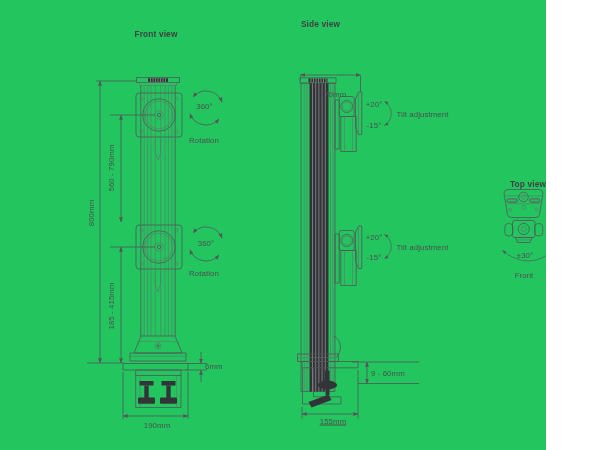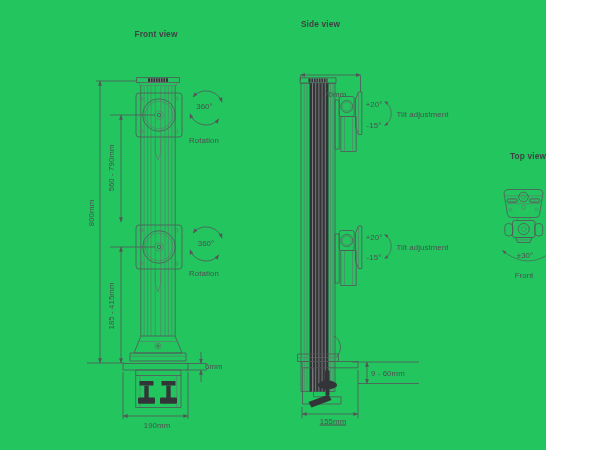--- a/index.html
+++ b/index.html
@@ -203,21 +203,21 @@
       <circle cx="523.7" cy="229" r="5.6"></circle>
         <circle class="thin" cx="523.7" cy="229" r="2.4"></circle>
       <polygon points="515.5,237.5 532,237.5 530,242.5 517.5,242.5"></polygon>
       <line class="thin" x1="517" y1="239.9" x2="530.5" y2="239.9"></line>
       <path class="dim" d="M502.5,250.5 Q528,271.5 553.5,250.5" marker-start="url(#ar)" marker-end="url(#ar)"></path>
     </g>
   </svg>
 
   <div class="title" style="left:156px; top:33.5px;">Front view</div>
   <div class="title" style="left:320.5px; top:24px;">Side view</div>
-  <div class="title" style="left:528px; top:156px;">Top view</div>
+  <div class="title" style="left:528px; top:184px;">Top view</div>
 
   <div class="lbl rot" style="left:91px; top:213px;">800mm</div>
   <div class="lbl rot" style="left:110.5px; top:168px;">560 - 790mm</div>
   <div class="lbl rot" style="left:110.5px; top:306px;">185 - 415mm</div>
   <div class="lbl left" style="left:205px; top:365.5px;text-align:right;">6mm</div>
   <div class="lbl" style="left:157px; top:425px;">190mm</div>
   <div class="lbl" style="left:204.5px; top:105.5px;">360°</div>
   <div class="lbl" style="left:204px; top:139.5px;">Rotation</div>
   <div class="lbl" style="left:206px; top:243px;">360°</div>
   <div class="lbl" style="left:204px; top:272.5px;">Rotation</div>

